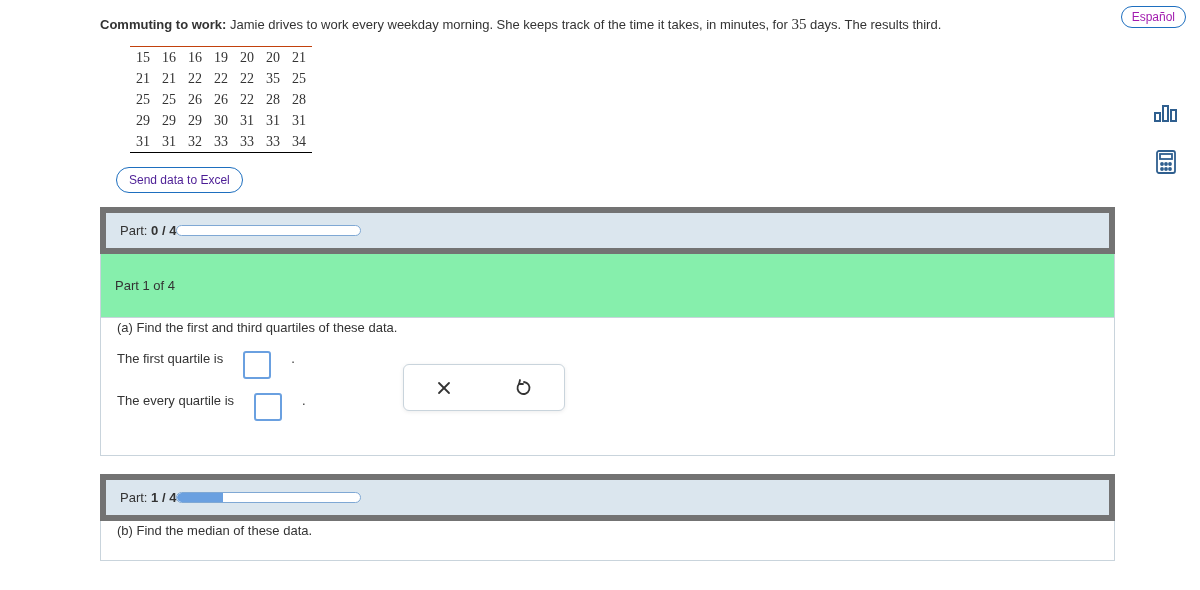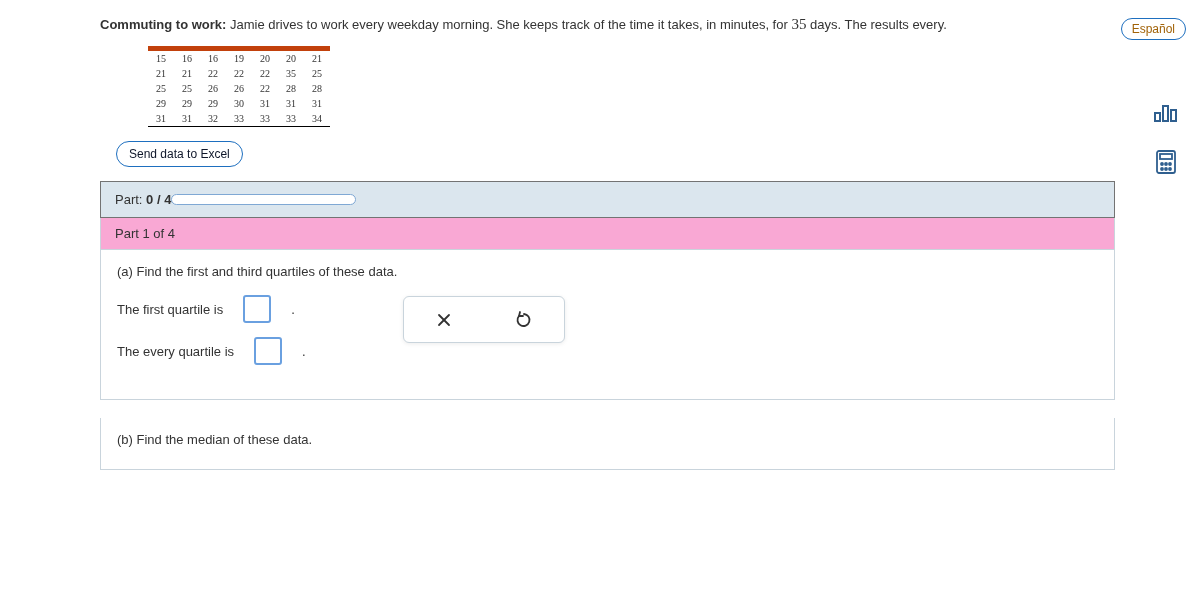--- a/index.html
+++ b/index.html
@@ -19,44 +19,44 @@
     width: 1115px;
   }
   .problem-statement {
     margin-bottom: 10px;
     line-height: 1.6;
     color: #333;
   }
   .problem-statement .bold { font-weight: bold; }
   .problem-statement .serif-num { font-family: Georgia, 'Times New Roman', serif; font-size: 15px; margin-top: 15px; }
   .data-table-wrap {
-    margin-left: 48px;
-    border-top: 5px solid #c2410c;
+    margin-left: 30px;
+    border-top: 1px solid #c2410c;
     border-bottom: 1px solid #000;
     display: inline-block;
     padding: 0;
     font-family: Georgia, 'Times New Roman', serif;
-    font-size: 10px;
+    font-size: 14px;
   }
   .data-row { display: flex; }
   .data-cell { width: 26px; text-align: center; line-height: 1.5; }
   .excel-btn {
     display: inline-block;
     margin: 14px 0 14px 16px;
     padding: 5px 12px;
     border: 1px solid #1e6fbf;
     border-radius: 14px;
-    color: #0f172a;
+    color: #4c1d95;
     font-size: 12px;
     background: #fff;
     cursor: pointer;
   }
   .part-header {
     background: #dbe6ee;
-    border: 1px solid #737373;
+    border: 6px solid #737373;
     padding: 10px 14px;
     font-size: 13px;
     display: flex;
     align-items: center;
   }
   .part-header .bold { font-weight: bold; }
   .progress {
     width: 185px;
     height: 11px;
     border: 1px solid #7fa8d4;
@@ -65,36 +65,35 @@
     overflow: hidden;
     background: #fff;
   }
   .progress-fill {
     position: absolute;
     left: 0; top: 0; bottom: 0;
     background: #6aa0e0;
     border-radius: 5px 0 0 5px;
   }
   .sub-header {
-    background: #f9a8d4;
+    background: #86efac;
     border: 1px solid #c9d4dc;
     border-top: none;
-    padding: 8px 14px;
+    padding: 24px 14px;
     font-size: 13px;
   }
   .body-panel {
     border: 1px solid #c9d4dc;
     border-top: none;
-    padding: 14px 16px 20px 16px;
+    padding: 2px 16px 20px 16px;
     position: relative;
   }
   .question-text { margin-bottom: 16px; }
   .answer-row {
     display: flex;
-    align-items: center;
     gap: 20px;
     margin-bottom: 14px;
   }
   .ans-input {
     width: 28px;
     height: 28px;
     border: 2px solid #6aa0e0;
     border-radius: 3px;
     background: #fff;
     text-align: center;
@@ -120,23 +119,23 @@
     display: flex;
     align-items: center;
     justify-content: center;
     cursor: pointer;
     color: #333;
   }
   .spacer { height: 18px; }
   .lang-btn {
     position: absolute;
     right: 14px;
-    top: 18px;
+    top: 6px;
     border: 1px solid #1e6fbf;
-    color: #a16207;
+    color: #a21caf;
     border-radius: 12px;
     padding: 3px 10px;
     font-size: 12px;
     background: #fff;
     cursor: pointer;
   }
   .side-icons {
     position: absolute;
     right: 18px;
     top: 96px;
@@ -177,21 +176,21 @@
       <circle cx="7" cy="20" r="1" fill="#2f5f8f"></circle>
       <circle cx="11" cy="20" r="1" fill="#2f5f8f"></circle>
       <circle cx="15" cy="20" r="1" fill="#2f5f8f"></circle>
     </svg>
   </div>
 </div>
 
 <div class="content-wrap">
 
   <div class="problem-statement">
-    <span class="bold">Commuting to work:</span><span> Jamie drives to work every weekday morning. She keeps track of the time it takes, in minutes, for </span><span class="serif-num">35</span><span> days. The results every.</span>
+    <span class="bold">Commuting to work:</span><span> Jamie drives to work every weekday morning. She keeps track of the time it takes, in minutes, for </span><span class="serif-num">35</span><span> days. The results third.</span>
   </div>
 
   <div class="data-table-wrap" id="data-table"><div class="data-row">
         <div class="data-cell">15</div>
         <div class="data-cell">16</div>
         <div class="data-cell">16</div>
         <div class="data-cell">19</div>
         <div class="data-cell">20</div>
         <div class="data-cell">20</div>
         <div class="data-cell">21</div>
@@ -266,19 +265,25 @@
         <svg width="18" height="18" viewBox="0 0 18 18" fill="none" stroke="#333" stroke-width="1.8" stroke-linecap="round">
           <path d="M4 5 A6 6 0 1 0 9 3"></path>
           <polyline points="5,1 4,5 8,5" fill="none"></polyline>
         </svg>
       </div>
     </div>
   </div>
 
   <div class="spacer"></div>
 
+  <div class="part-header">
+    <span><span>Part: </span><span class="bold">1 / 4</span></span>
+    <div class="progress">
+      <div class="progress-fill" id="prog1" style="width: 25%;"></div>
+    </div>
+  </div>
 
 
   <div class="body-panel" style="padding-bottom:6px;">
     <div class="question-text" style="margin-bottom:16px;">(b) Find the median of these data.</div>
   </div>
 
 </div>
 
 </body></html>

